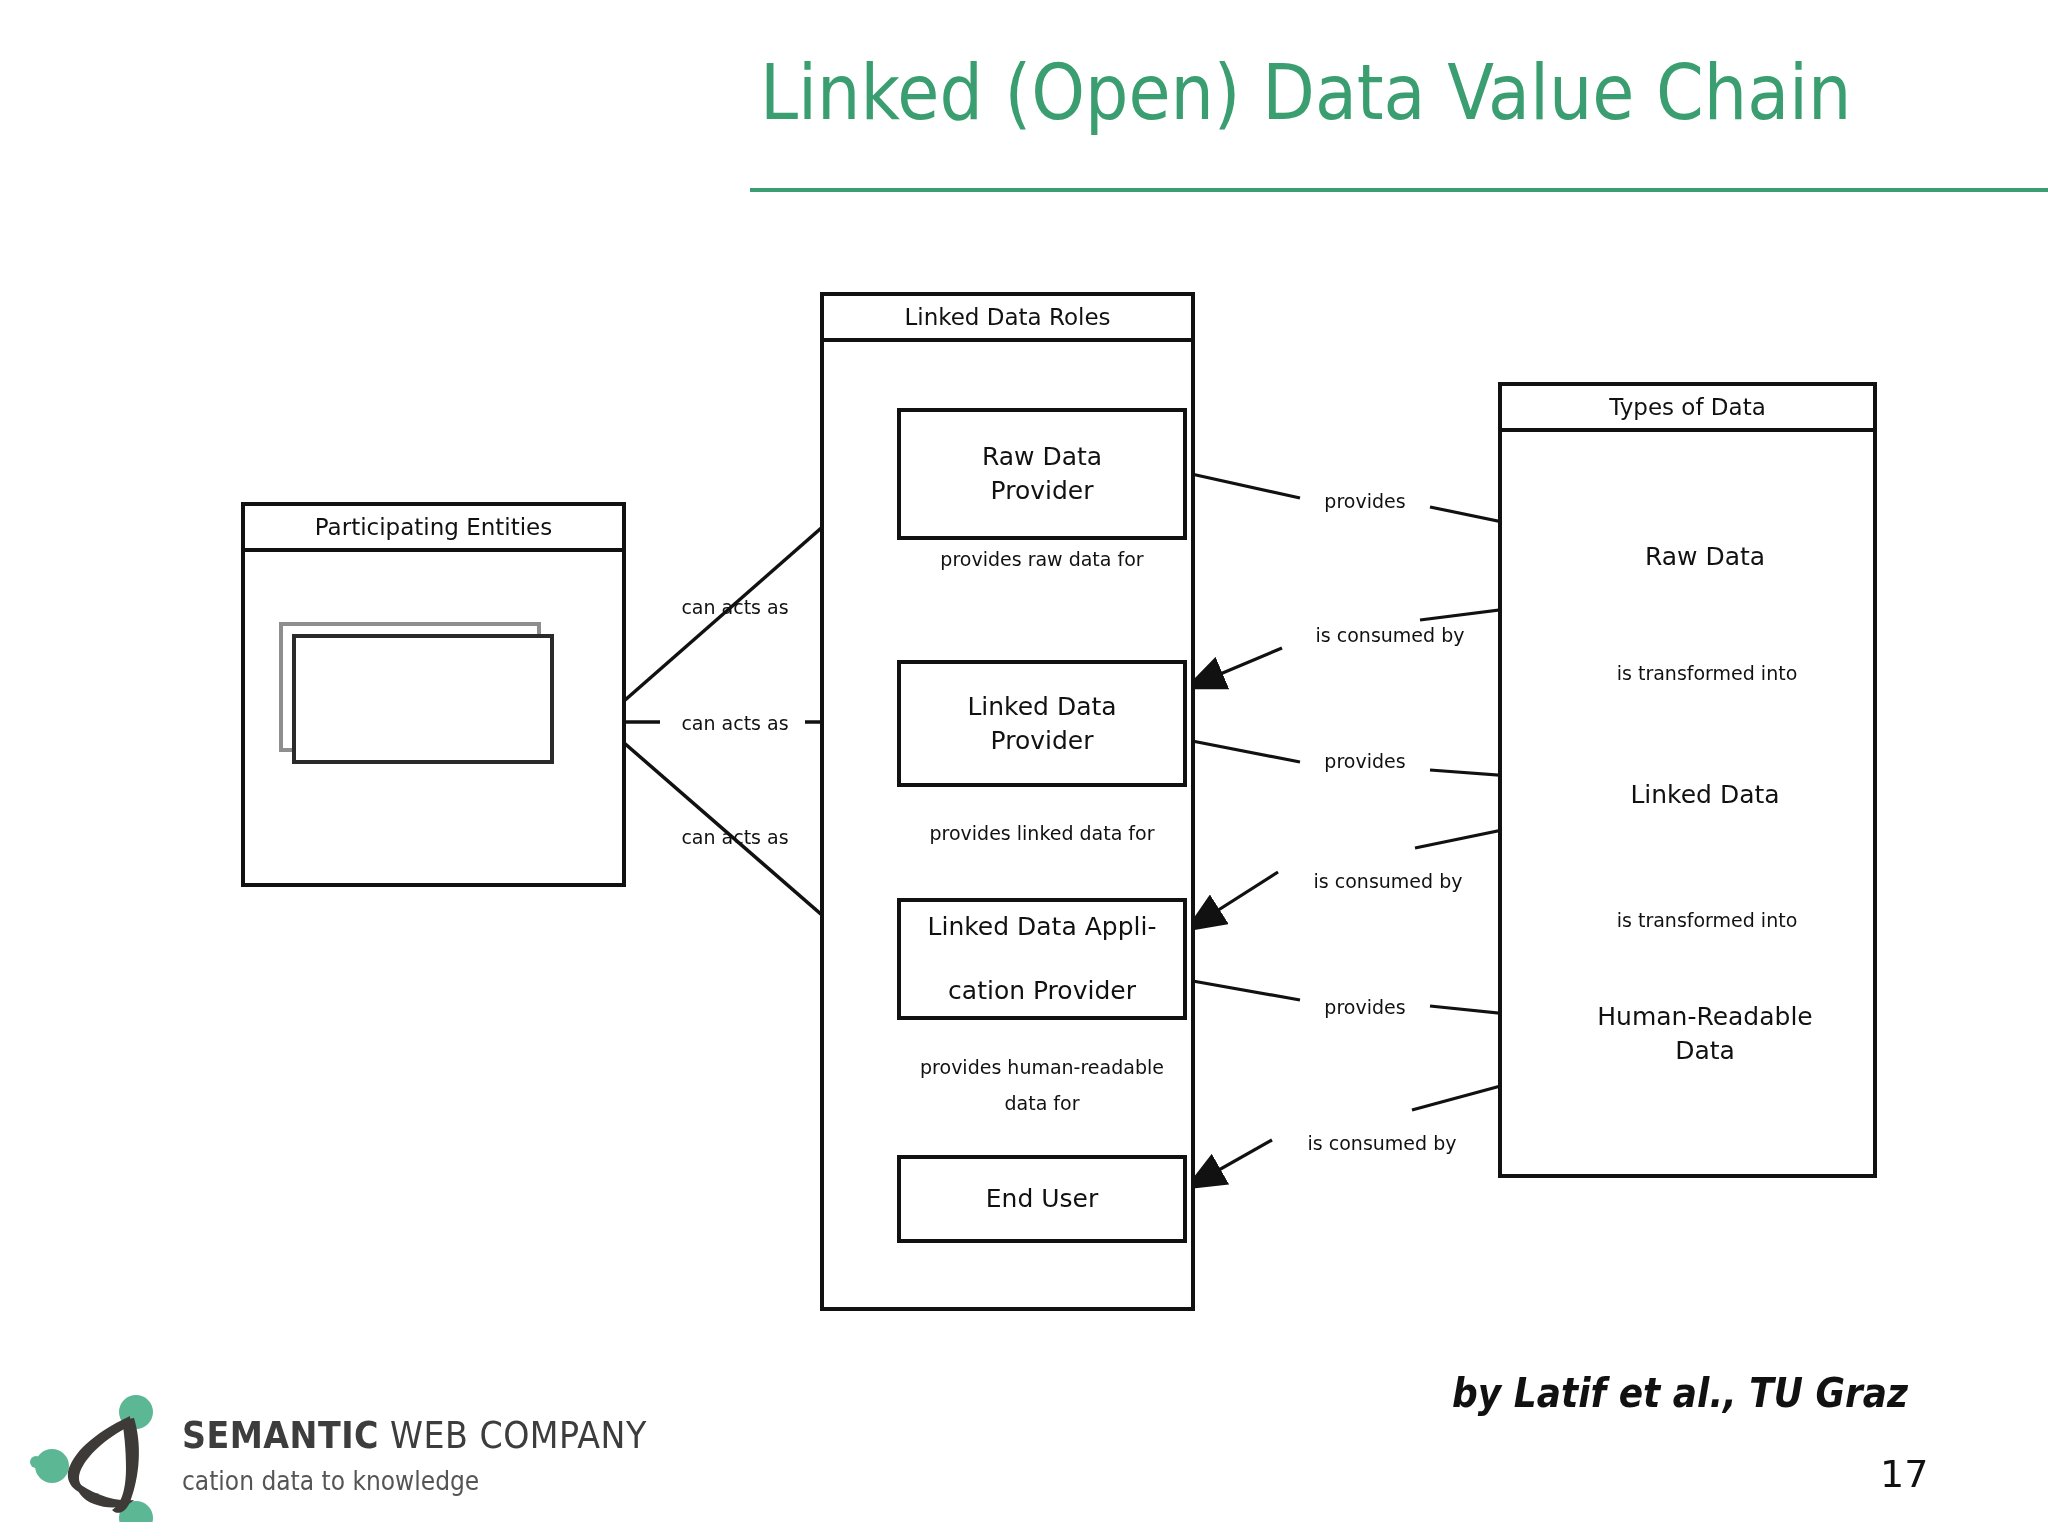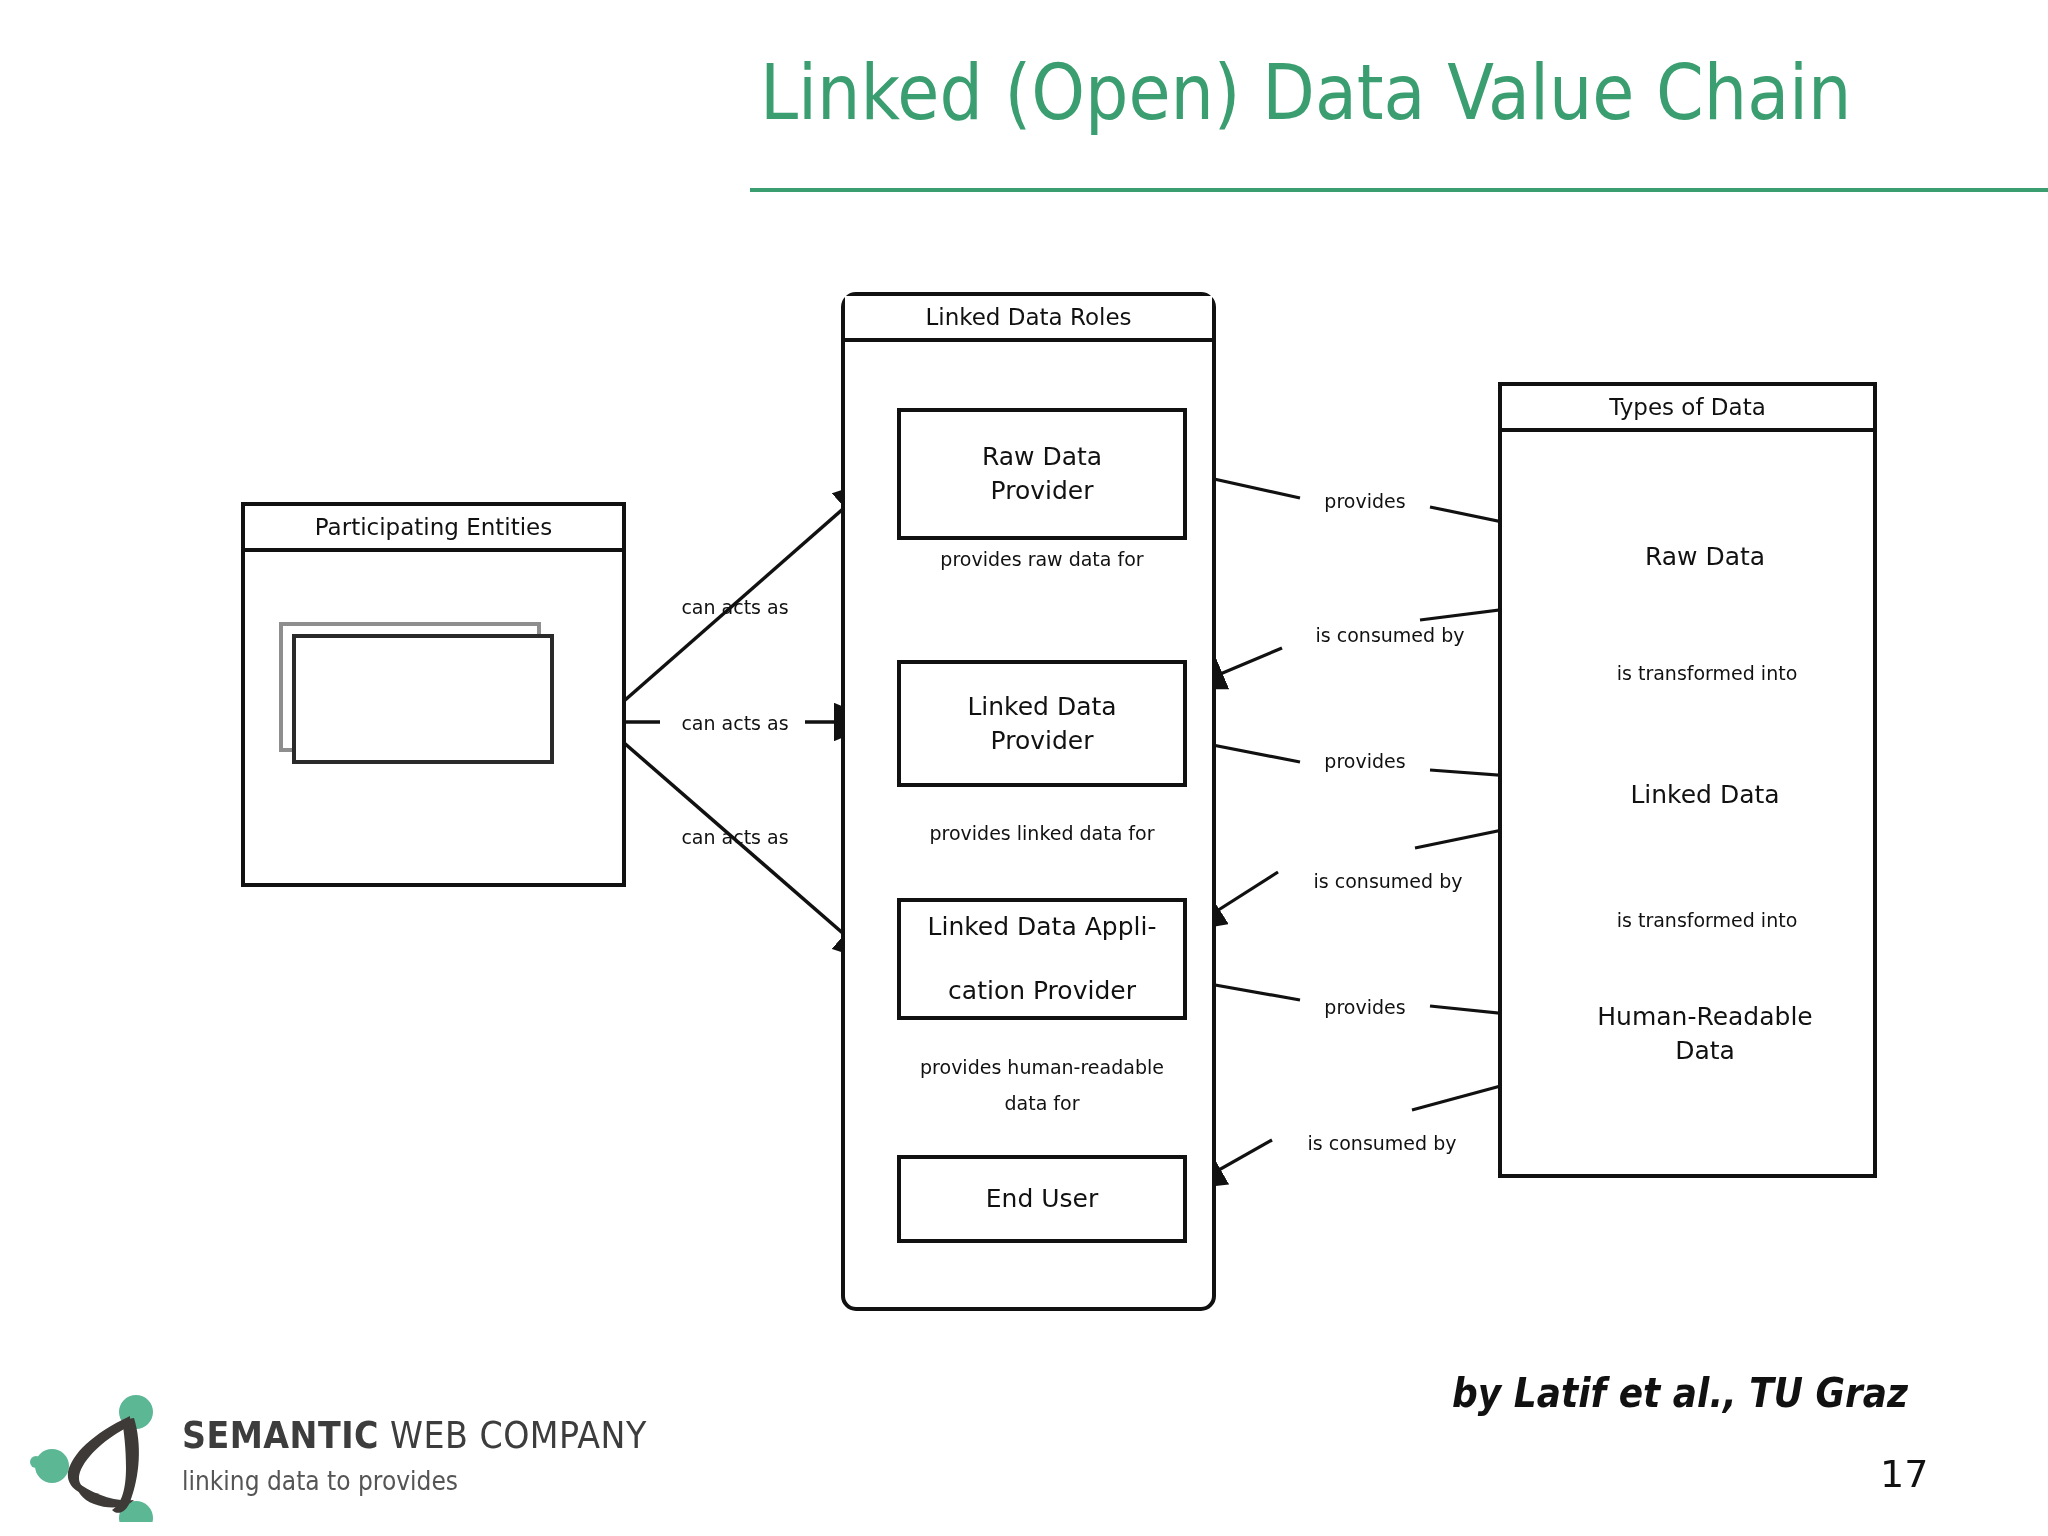--- a/index.html
+++ b/index.html
@@ -139,21 +139,21 @@
 
     <path d="M1570,920 L1840,920 L1840,1040 C1790,1064 1745,1022 1700,1038 C1655,1054 1618,1070 1570,1046 Z" fill="#fff" stroke="#111" stroke-width="4"></path>
   </svg>
 
   <div class="pkg" style="left:241px;top:502px;width:385px;height:385px;">
     <div class="pkg-title">Participating Entities</div>
   </div>
   <div class="stack-a" style="left:279px;top:622px;width:262px;height:130px;"></div>
   <div class="stack-b" style="left:292px;top:634px;width:262px;height:130px;"></div>
 
-  <div class="pkg" style="left:841px;top:292px;width:375px;height:1019px;border-radius:15px;">
+  <div class="pkg" style="left:820px;top:292px;width:375px;height:1019px;">
     <div class="pkg-title">Linked Data Roles</div>
   </div>
 
   <div class="node" style="left:897px;top:408px;width:290px;height:132px;flex-direction:column;">
     <span>Raw Data</span>
     <span>Provider</span>
   </div>
 
   <div class="node" style="left:897px;top:660px;width:290px;height:127px;flex-direction:column;">
     <span>Linked Data</span>
@@ -210,14 +210,14 @@
     <circle cx="106" cy="126" r="17" fill="#5cb795"></circle>
     <circle cx="6" cy="70" r="6" fill="#5cb795"></circle>
     <path d="M100,24 C62,42 42,62 38,80 C36,96 52,106 70,102 C54,100 46,92 50,80 C56,64 76,46 100,34 Z" fill="#3d3a38"></path>
     <path d="M104,26 C112,52 110,84 100,110 C96,120 88,124 82,118 C92,112 96,96 96,76 C96,56 94,40 92,28 Z" fill="#3d3a38"></path>
     <path d="M44,88 C62,102 84,110 104,108 C96,116 80,118 64,112 C52,108 46,98 44,88 Z" fill="#3d3a38"></path>
     <path d="M66,58 L96,74 L66,92 Z" fill="#ffffff"></path>
   </svg>
   <div id="logo-name">
     <b>SEMANTIC</b><span class="light"> WEB COMPANY</span>
   </div>
-  <div id="logo-tagline">linking data to provides</div>
+  <div id="logo-tagline">cation data to knowledge</div>
 </div>
 
 </body></html>

